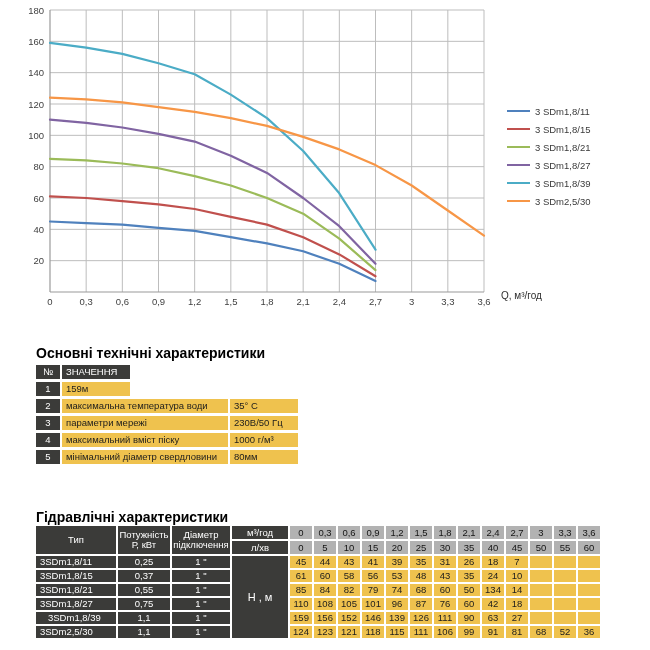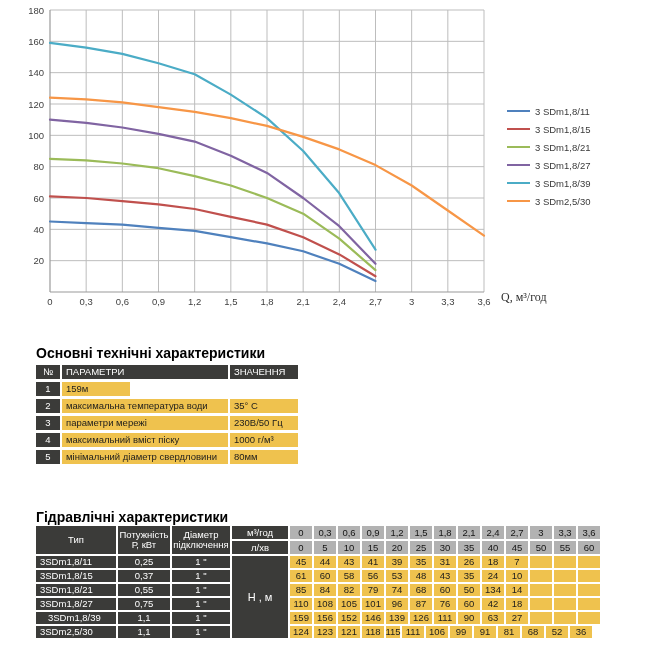--- a/index.html
+++ b/index.html
@@ -1,19 +1,19 @@
 <!DOCTYPE html>
 <html style="--table_dark: #3b3b39; --table_yellow: #efc24e; --table_gray: #b2b2b2; --grid: #bdbdbd; --axis: #9a9a9a; --tick_text: #3f3f3f;"><head>
 <meta charset="utf-8">
 <style>
   html,body{margin:0;padding:0;background:#fff;}
   .page{position:relative;width:650px;height:650px;background:#fff;
         font-family:"Liberation Sans",sans-serif;overflow:hidden;}
   #chart-svg{position:absolute;left:0;top:0;}
-  .x-axis-label{position:absolute;left:501px;top:290px;font-size:12px;color:#2f2f2f;font-family:Liberation Serif, serif;}
+  .x-axis-label{position:absolute;left:501px;top:290px;font-size:10px;color:#2f2f2f;}
   #legend{position:absolute;left:507px;top:102px;}
   .legend-item{display:flex;align-items:center;height:18px;}
   .legend-swatch{width:23px;height:2.6px;margin-right:5px;}
   .legend-label{font-size:9.5px;color:#3a3a3a;white-space:nowrap;}
   .table-title{position:absolute;left:36px;font-weight:bold;font-size:14px;color:#000;}
   .t1{top:345px;}
   .t2{top:509px;}
   #tech-table{position:absolute;left:36px;top:365px;}
   #hyd-table{position:absolute;left:36px;top:526px;}
   .trow{display:flex;}
@@ -119,21 +119,20 @@
       <div class="legend-item">
         <span class="legend-swatch" style="background: rgb(247, 150, 70);"></span>
         <span class="legend-label">3 SDm2,5/30</span>
       </div>
     </div>
 
   <div class="table-title t1">Основні технічні характеристики</div>
   <div id="tech-table">
       <div class="trow">
         <div class="cell dark ctr h14" style="width: 24px;">№</div>
-        <div class="cell dark lft h14" style="width: 166px;">ПАРАМЕТРИ</div>
         <div class="cell dark lft h14" style="width: 68px; text-align: center;">ЗНАЧЕННЯ</div>
       </div>
       <div class="trow">
         <div class="cell dark ctr h14" style="width: 24px;">1</div>
         <div class="cell yellow lft h14" style="width: 68px;">159м</div>
       </div>
       <div class="trow">
         <div class="cell dark ctr h14" style="width: 24px;">2</div>
         <div class="cell yellow lft h14" style="width: 166px;">максимальна температура води</div>
         <div class="cell yellow lft h14" style="width: 68px;">35° C</div>
@@ -321,21 +320,21 @@
       </div>
       <div class="trow">
         <div class="cell dark lft h12" style="width: 80px;">3SDm2,5/30</div>
         <div class="cell dark ctr h12" style="width: 52px;">1,1</div>
         <div class="cell dark ctr h12" style="width: 58px;">1 "</div>
         <div class="cell h12" style="width: 56px; background: transparent;"></div>
         <div class="cell yellow ctr h12" style="width: 22px;">124</div>
         <div class="cell yellow ctr h12" style="width: 22px;">123</div>
         <div class="cell yellow ctr h12" style="width: 22px;">121</div>
         <div class="cell yellow ctr h12" style="width: 22px;">118</div>
-        <div class="cell yellow ctr h12" style="width: 14px;">115</div>
+        <div class="cell yellow ctr h12" style="width: 22px;">115</div>
         <div class="cell yellow ctr h12" style="width: 22px;">111</div>
         <div class="cell yellow ctr h12" style="width: 22px;">106</div>
         <div class="cell yellow ctr h12" style="width: 22px;">99</div>
         <div class="cell yellow ctr h12" style="width: 22px;">91</div>
         <div class="cell yellow ctr h12" style="width: 22px;">81</div>
         <div class="cell yellow ctr h12" style="width: 22px;">68</div>
         <div class="cell yellow ctr h12" style="width: 22px;">52</div>
         <div class="cell yellow ctr h12" style="width: 22px;">36</div>
       </div>
       <div class="head-merged dark">Н , м</div>

